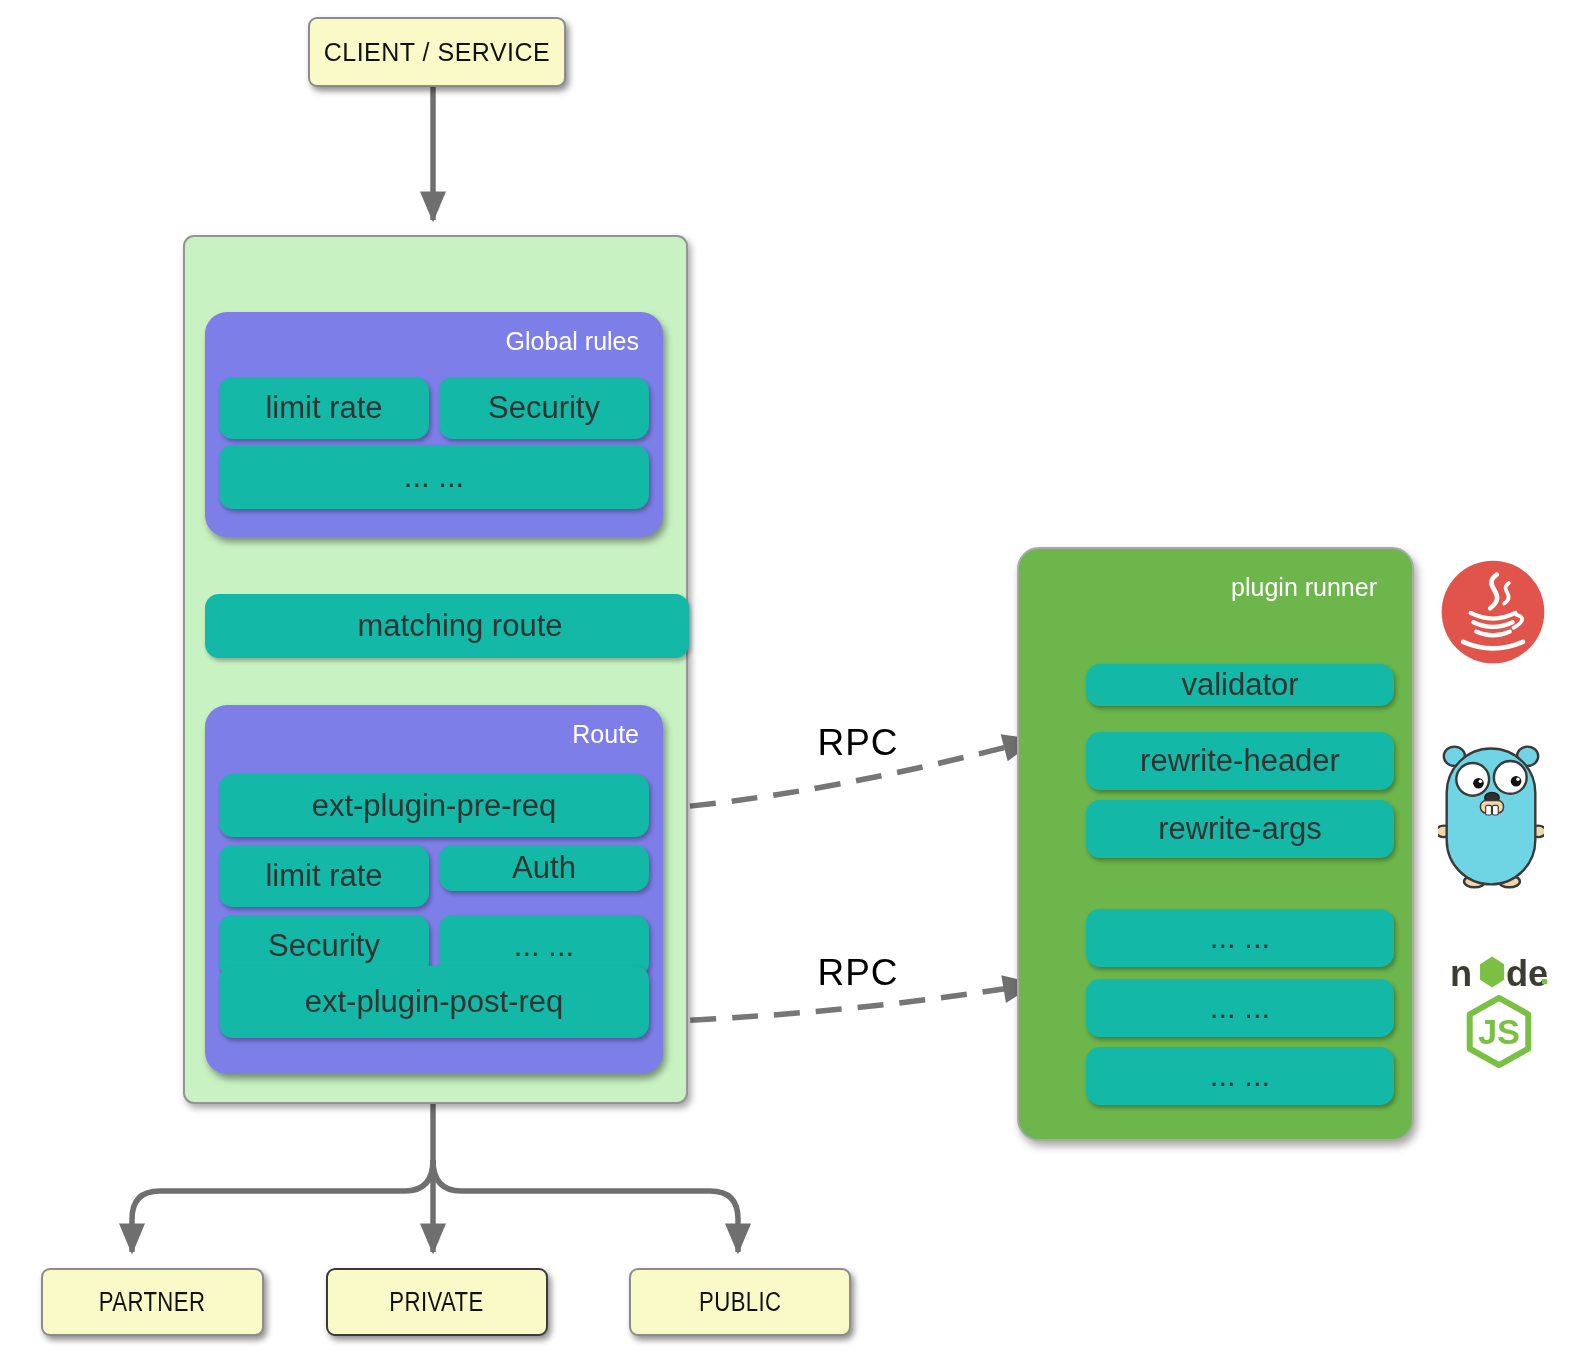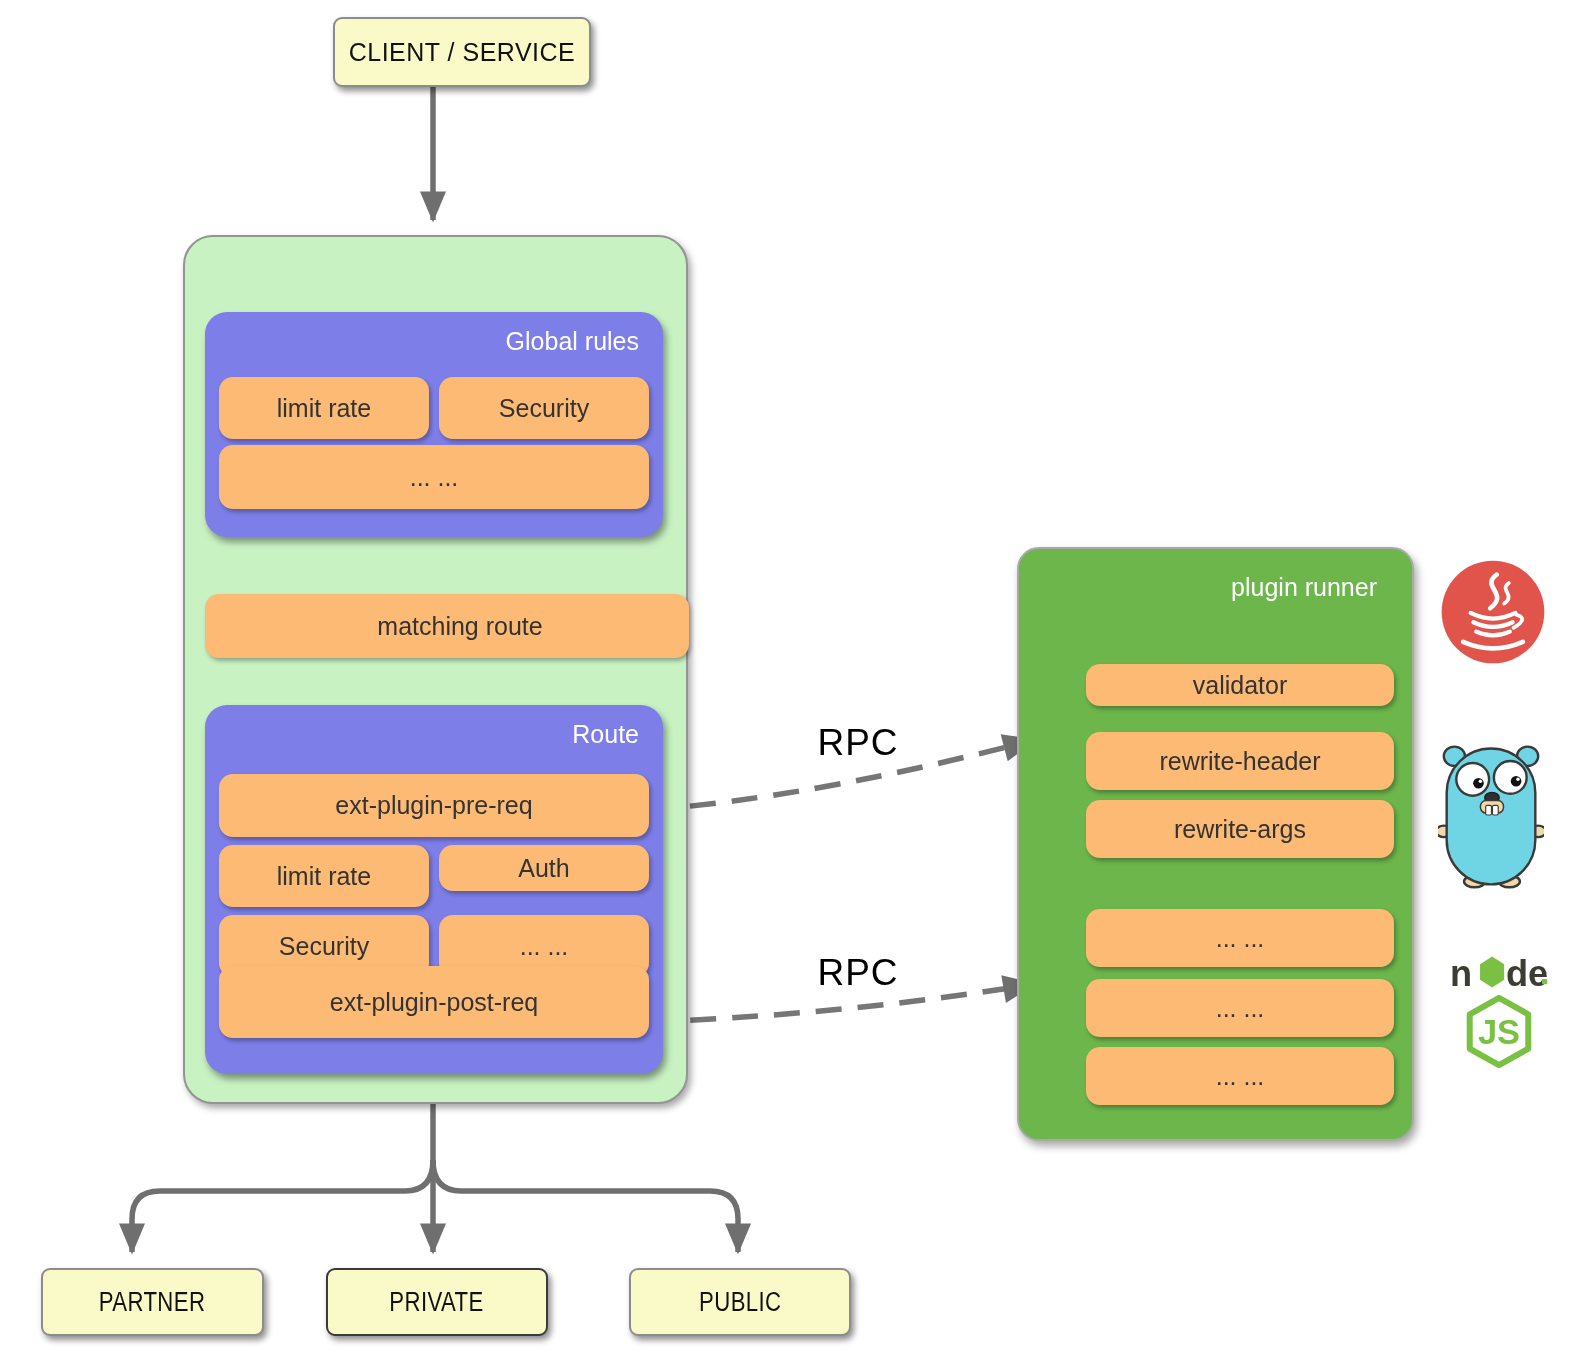--- a/index.html
+++ b/index.html
@@ -7,41 +7,41 @@
     position:relative;width:1588px;height:1372px;background:#fff;overflow:hidden;
     font-family:"Liberation Sans", sans-serif;
   }
   .node-box{
     position:absolute;display:flex;align-items:center;justify-content:center;
     background:#fafac8;border:2px solid #8c8c8c;border-radius:9px;
     box-shadow:3px 4px 6px rgba(0,0,0,0.45);
     font-size:25px;color:#111;letter-spacing:0.5px;
   }
   .panel-green{
-    position:absolute;background:#c9f2c3;border:2px solid #949494;border-radius:30px;
+    position:absolute;background:#c9f2c3;border:2px solid #949494;border-radius:11px;
     box-shadow:3px 4px 7px rgba(0,0,0,0.35);
     text-align:center;
   }
   .panel-purple{
     position:absolute;background:#7d7ee8;border-radius:22px;
     box-shadow:3px 5px 7px rgba(0,0,0,0.40);
   }
   .panel-runner{
     position:absolute;background:#6cb64c;border:2px solid #a9a9a9;border-radius:22px;
     box-shadow:3px 5px 8px rgba(0,0,0,0.35);
     margin-top:32px;
   }
   .panel-title{
     position:absolute;color:#ffffff;font-size:25px;white-space:nowrap;
   }
   .wbox{
     position:absolute;display:flex;align-items:center;justify-content:center;
-    background:#fdba74;border-radius:14px;
+    background:#14b8a6;border-radius:14px;
     box-shadow:2px 3px 4px rgba(0,0,0,0.30);
-    font-size:25px;color:#333;white-space:nowrap;
+    font-size:31px;color:#333;white-space:nowrap;
   }
   .rpc-label{
     position:absolute;width:140px;text-align:center;
     font-size:37px;color:#000;letter-spacing:1px;
   }
   .bottom-label{display:inline-block;transform:scaleX(0.82);transform-origin:center;font-size:27px;letter-spacing:0.5px;}
   svg.layer{position:absolute;left:0;top:0;pointer-events:none;}
   .icon-wrap{position:absolute;}
 </style>
 </head>
@@ -65,21 +65,21 @@
     <path d="M433,1160 Q433,1191 405,1191 L160,1191 Q132,1191 132,1219 L132,1252" stroke="#6f6f6f" stroke-width="5.5" fill="none" marker-end="url(#arrowBig)"></path>
     <path d="M433,1160 Q433,1191 461,1191 L710,1191 Q738,1191 738,1219 L738,1252" stroke="#6f6f6f" stroke-width="5.5" fill="none" marker-end="url(#arrowBig)"></path>
 
     <path d="M648,810 C800,798 945,763 1034,740" stroke="#767676" stroke-width="5.5" fill="none" stroke-dasharray="26 16" marker-end="url(#arrowDash)"></path>
     <path d="M648,1022 C810,1016 945,999 1034,984" stroke="#767676" stroke-width="5.5" fill="none" stroke-dasharray="26 16" marker-end="url(#arrowDash)"></path>
 
     <path d="M1076,661 Q1062,661 1062,675 L1062,719 Q1062,732 1048,732 Q1062,732 1062,745 L1062,784 Q1062,798 1076,798" stroke="#23606b" stroke-width="7.5" fill="none" stroke-linecap="round"></path>
     <path d="M1076,906 Q1062,906 1062,920 L1062,965 Q1062,978 1048,978 Q1062,978 1062,991 L1062,1030 Q1062,1043 1076,1043" stroke="#23606b" stroke-width="7.5" fill="none" stroke-linecap="round"></path>
   </svg>
 
-  <div class="node-box" style="left:308px;top:17px;width:254px;height:66px;margin-left:25px;">
+  <div class="node-box" style="left:308px;top:17px;width:254px;height:66px;">
     <span>CLIENT / SERVICE</span>
   </div>
 
   <div class="panel-green" style="left:183px;top:235px;width:501px;height:865px;">
 
     <div class="panel-purple" style="left:20px;top:75px;width:458px;height:225px;">
       <div class="panel-title" style="top:15px;right:24px;">Global rules</div>
       <div class="wbox" style="left:14px;top:65px;width:210px;height:62px;">limit rate</div>
       <div class="wbox" style="left:234px;top:65px;width:210px;height:62px;">Security</div>
       <div class="wbox" style="left:14px;top:133px;width:430px;height:64px;">... ...</div>

